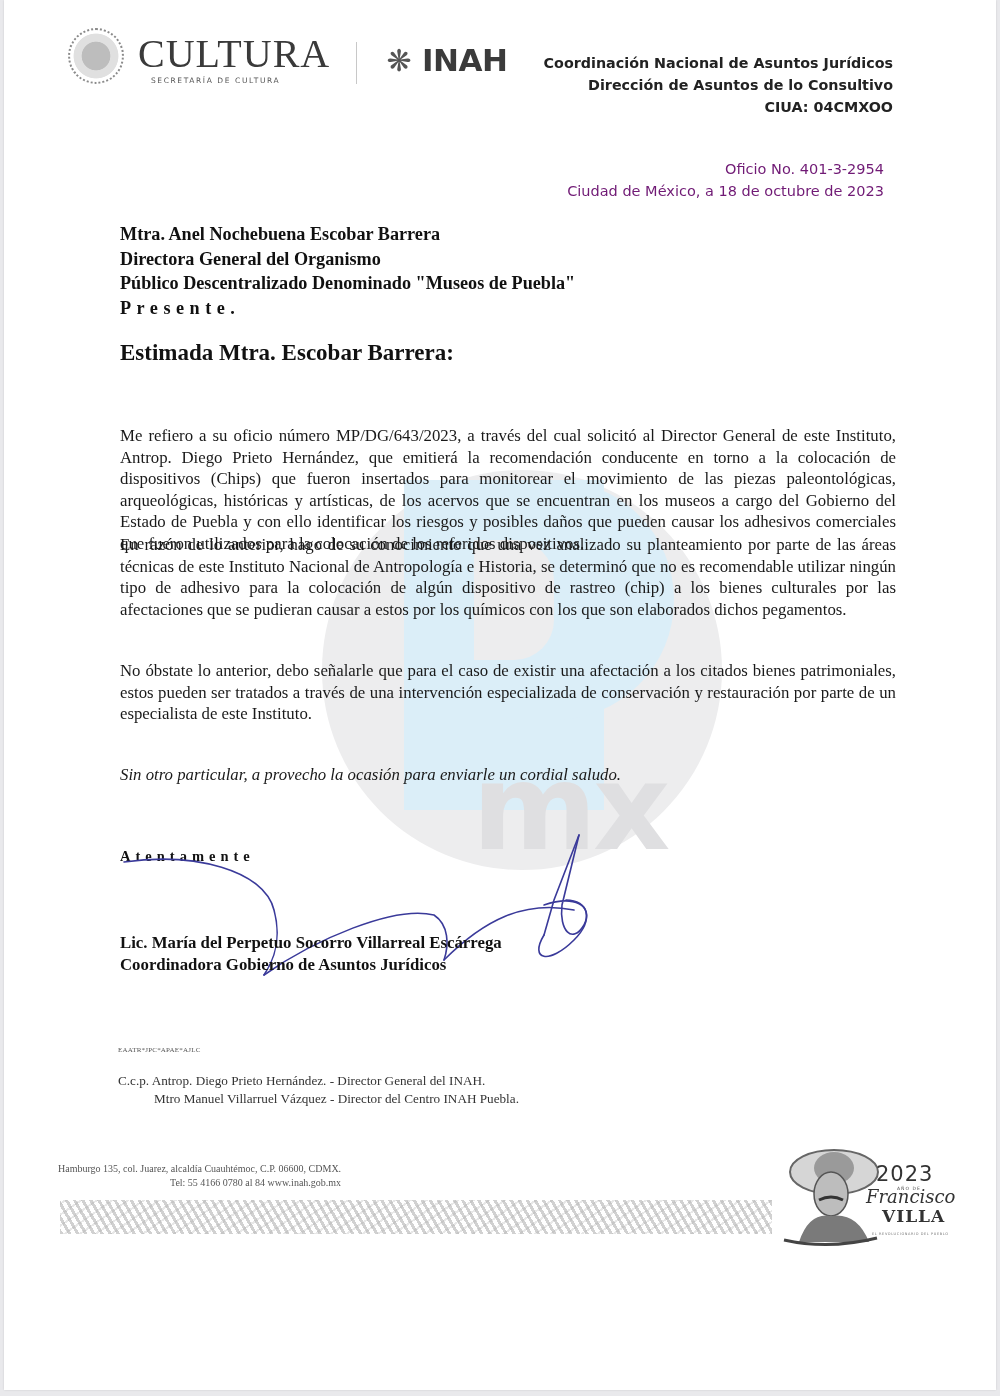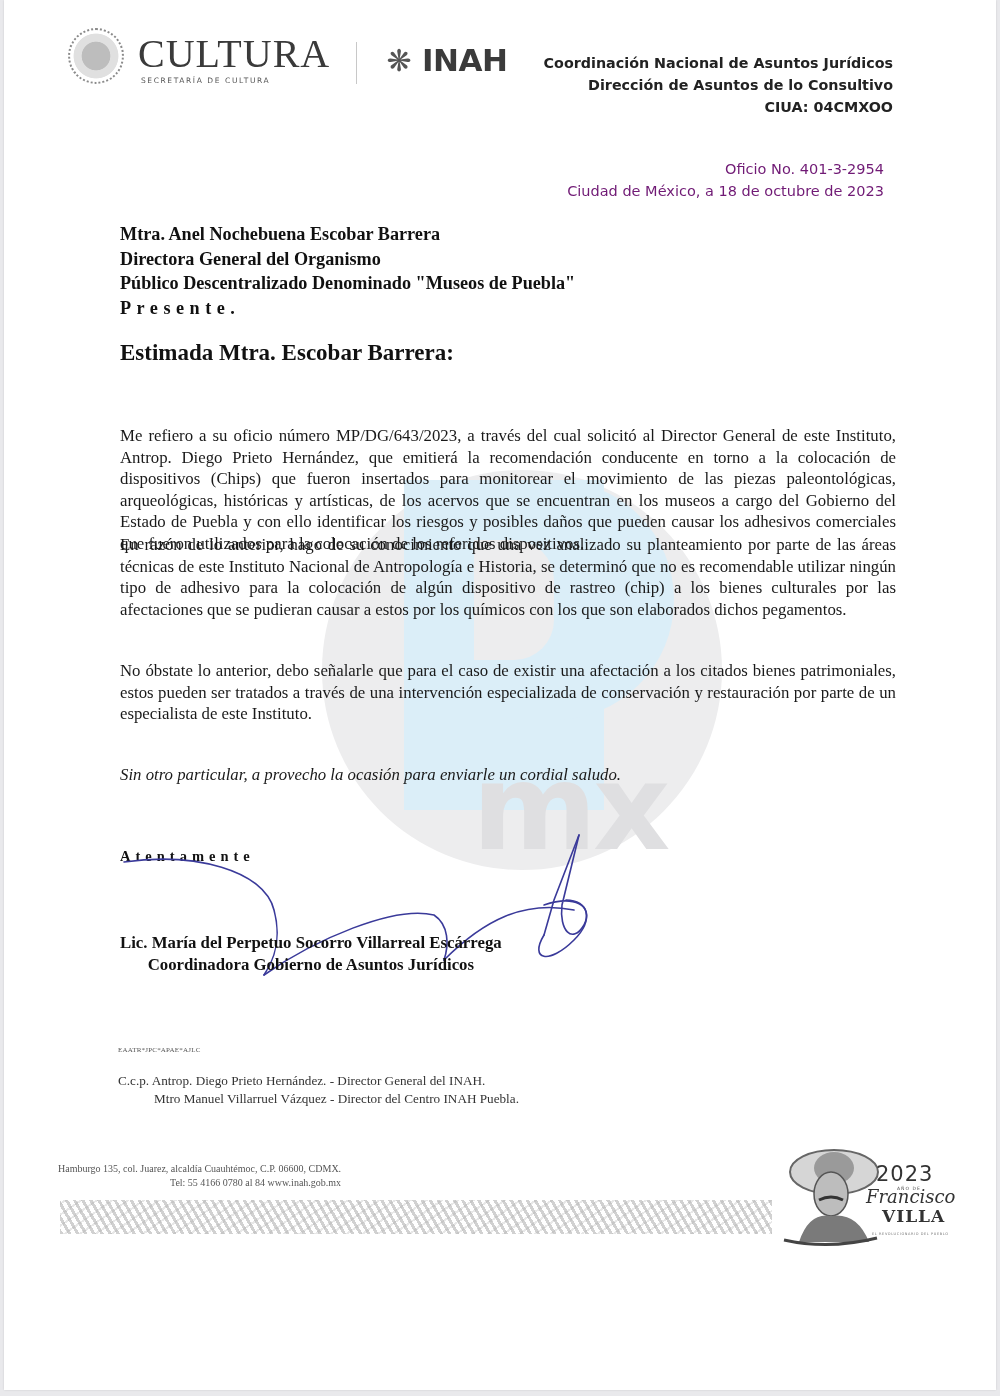--- a/index.html
+++ b/index.html
@@ -30,21 +30,21 @@
   
   .seal {
     position: absolute; left: 64px; top: 28px; width: 52px; height: 52px; border-radius: 50%;
     border: 2px dotted #8a8a8a; background: radial-gradient(circle, #bdbdbd 0 38%, #e0e0e0 40% 60%, #fff 62%);
   }
   .cultura {
     position: absolute; left: 134px; top: 30px; font-family: "Liberation Serif", serif;
     font-size: 40px; letter-spacing: 1px; color: #3a3a3a; font-weight: normal;
   }
   .cultura-sub {
-    position: absolute; left: 137px; top: 76px; font-family: "DejaVu Sans", sans-serif;
+    position: absolute; left: 147px; top: 76px; font-family: "DejaVu Sans", sans-serif;
     font-size: 7.5px; letter-spacing: 1.6px; color: #555;
   }
   .header-divider { position: absolute; left: 352px; top: 42px; width: 1px; height: 42px; background: #c8c8c8; }
   .inah-glyph {
     position: absolute; left: 375px; top: 44px; width: 40px; height: 34px; color: #555;
     font-size: 30px; line-height: 34px; text-align: center; font-family: "DejaVu Sans", sans-serif;
   }
   .inah-text {
     position: absolute; left: 418px; top: 42px; font-family: "DejaVu Sans", sans-serif; font-weight: bold;
     font-size: 31px; color: #3b3b3b; letter-spacing: -0.5px;
@@ -76,21 +76,21 @@
   .p2 { top: 534px; }
   .p3 { top: 660px; }
   .p4 { top: 764px; font-style: italic; }
   .closing {
     position: absolute; left: 116px; top: 848px; font-family: "Liberation Serif", serif; font-weight: bold;
     font-size: 14.5px; letter-spacing: 5px; color: #111;
   }
   .signature { position: absolute; left: 100px; top: 830px; width: 520px; height: 160px; pointer-events: none; }
   .signer {
     position: absolute; left: 116px; top: 932px; font-family: "Liberation Serif", serif; font-weight: bold;
-    font-size: 16.8px; line-height: 21.5px; color: #111; text-align: center;
+    font-size: 16.8px; line-height: 21.5px; color: #111;
   }
   .initials {
     position: absolute; left: 114px; top: 1046px; font-family: "Liberation Serif", serif; font-size: 7px;
     color: #555; letter-spacing: 0.2px;
   }
   .ccp {
     position: absolute; left: 114px; top: 1072px; font-family: "Liberation Serif", serif; font-size: 13.2px;
     line-height: 18px; color: #333;
   }
   .ccp .indent { padding-left: 36px; }

